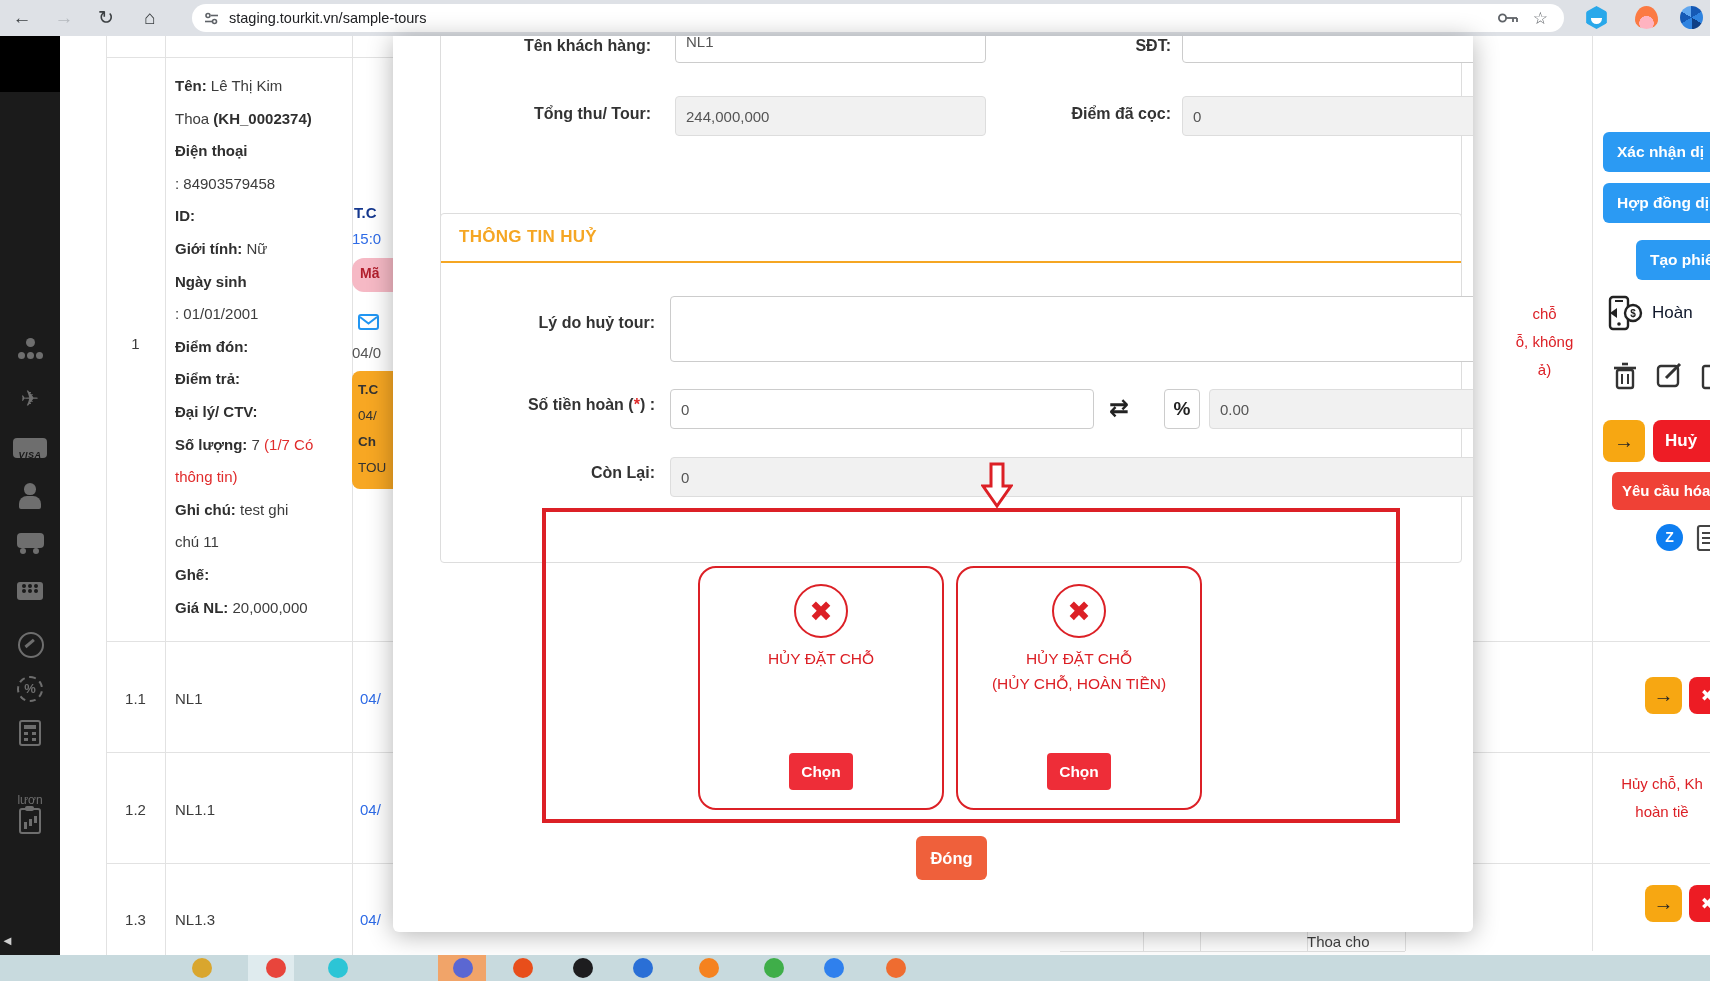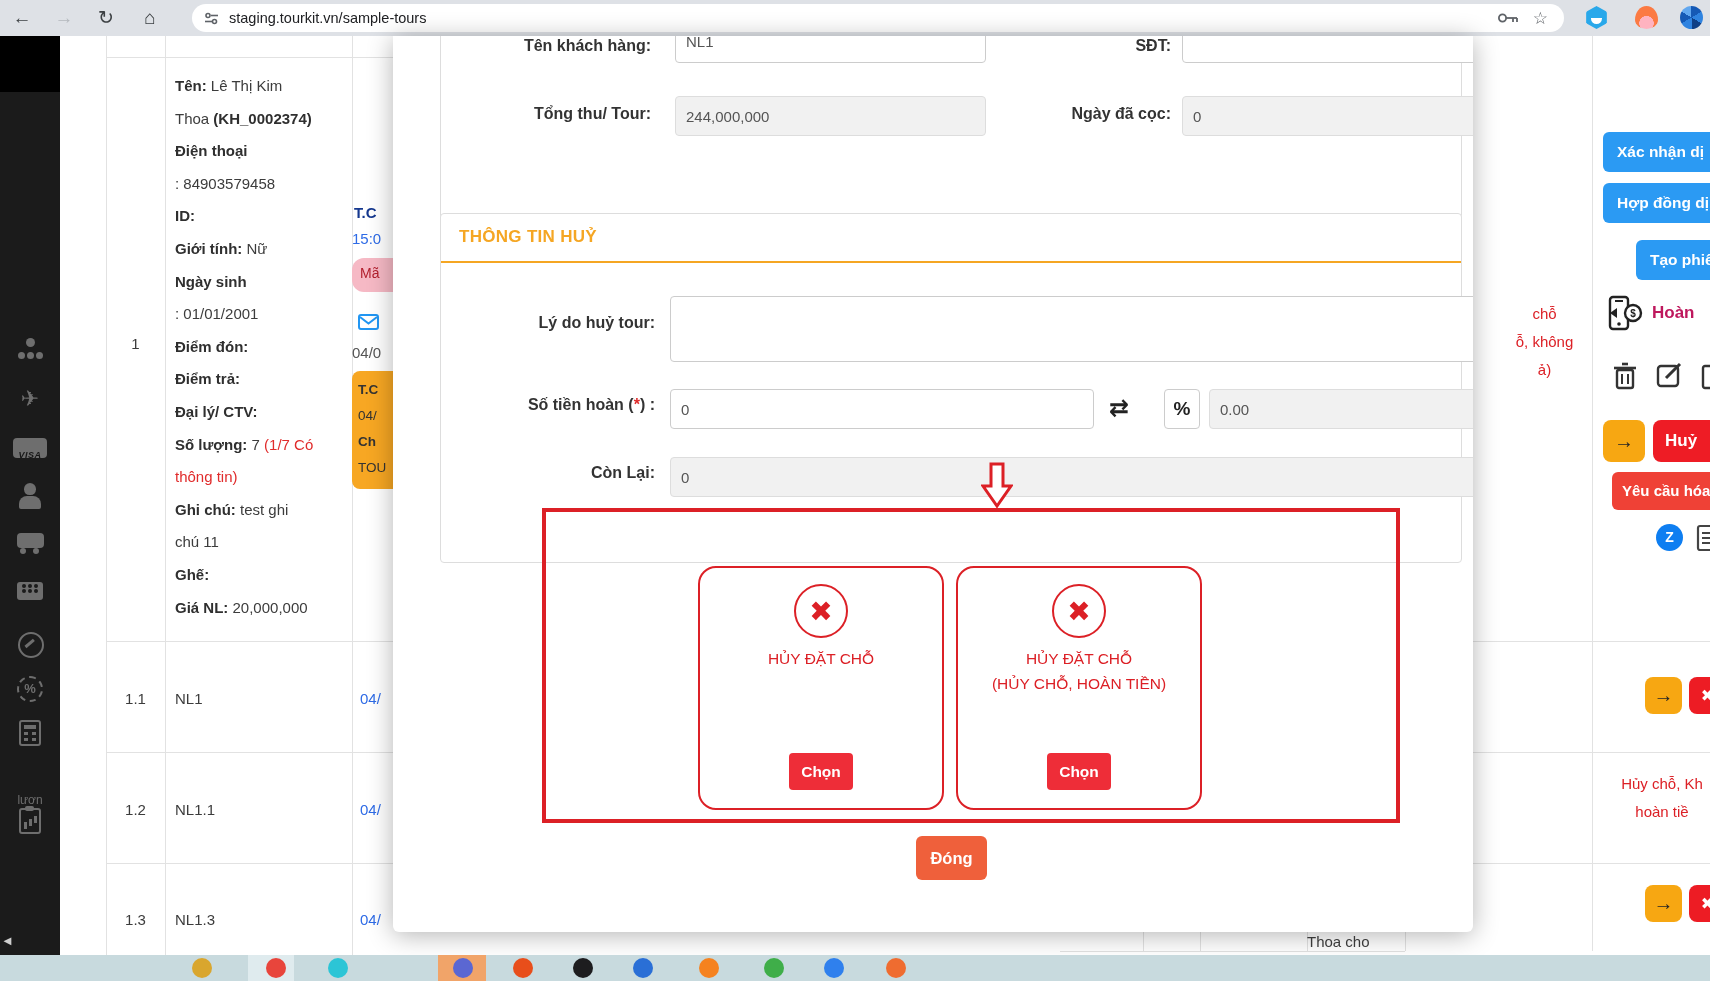--- a/index.html
+++ b/index.html
@@ -56,30 +56,30 @@
   .customer-info { position:absolute; left:175px; top:70px; width:176px; font-size:15px; color:#3c3c3c; }
   .cline { height:32.6px; line-height:32.6px; white-space:nowrap; }
   .seg-b { font-weight:bold; color:#2f2f2f; }
   .seg-n { color:#3c3c3c; }
   .seg-r { color:#e02b2b; }
 
   
   .status-strip { position:absolute; left:352px; top:36px; width:41px; height:896px; overflow:hidden; }
   .st-tc { position:absolute; left:2px; top:168px; font-size:15px; font-weight:bold; color:#15388f; }
   .st-time { position:absolute; left:0px; top:194px; font-size:15px; color:#2e6be6; }
-  .st-pink { position:absolute; left:0px; top:222px; width:52px; height:34px; background:#f6b9c5; border-radius:12px; padding:7px 0 0 8px; font-size:14px; font-weight:normal; color:#b21f2d; }
+  .st-pink { position:absolute; left:0px; top:222px; width:52px; height:34px; background:#f6b9c5; border-radius:12px; padding:7px 0 0 8px; font-size:14px; font-weight:bold; color:#b21f2d; }
   .st-mail { position:absolute; left:6px; top:278px; }
   .st-date { position:absolute; left:0px; top:308px; font-size:15px; color:#555; }
   .st-orange { position:absolute; left:0px; top:335px; width:52px; height:118px; background:#f7a723; border-radius:8px; padding:6px 0 0 6px; font-size:13.5px; color:#333; line-height:26px; }
   .st-orange .b { font-weight:bold; }
 
   
   .frag-red { position:absolute; left:1473px; top:300px; width:119px; text-align:center; font-size:15px; color:#dc2026; line-height:28px;margin-left:12px; }
   .btn-blue { position:absolute; height:40px; background:#2b9af3; border-radius:6px; color:#fff; font-size:15.5px; font-weight:bold; line-height:40px; padding-left:14px; white-space:nowrap; overflow:hidden; cursor:pointer; }
-  .refund-label { position:absolute; left:1652px; top:303px; font-size:17px; font-weight:bold; color:#be185d; white-space:nowrap; }
+  .refund-label { position:absolute; left:1652px; top:303px; font-size:17px; font-weight:normal; color:#0f172a; white-space:nowrap; }
   .row-ico { position:absolute; cursor:pointer; }
   .btn-orange { position:absolute; background:#f7a712; border-radius:8px; display:flex; align-items:center; justify-content:center; cursor:pointer; }
   .btn-orange .arr { font-size:20px; font-weight:bold; color:#262626; }
   .btn-redsq { position:absolute; background:#ed1c24; border-radius:8px; color:#fff; font-size:16px; text-align:center; cursor:pointer; display:flex; align-items:center; justify-content:center; }
   .btn-huy { position:absolute; left:1653px; top:420px; width:70px; height:42px; background:#ee1c25; border-radius:8px; color:#fff; font-size:17px; font-weight:bold; line-height:42px; padding-left:12px; cursor:pointer; }
   .btn-invoice { position:absolute; left:1612px; top:472px; width:112px; height:38px; background:#ef4136; border-radius:6px; color:#fff; font-size:15px; font-weight:bold; line-height:38px; padding-left:10px; white-space:nowrap; overflow:hidden; cursor:pointer; }
   .zalo { position:absolute; left:1656px; top:524px; width:27px; height:27px; border-radius:50%; background:#0e7ef1; color:#fff; font-size:14px; font-weight:bold; text-align:center; line-height:27px; cursor:pointer; }
   .row-note { position:absolute; left:1598px; top:770px; width:128px; text-align:center; font-size:15px; color:#dc2026; line-height:28px; }
   .thoa-cho { position:absolute; left:1307px; top:933px; width:98px; text-align:left; font-size:15px; color:#3f3f3f; }
 
@@ -309,21 +309,21 @@
 
   <div class="modal">
 
     <div class="mcard" style="left:47px;top:-44px;width:1022px;height:234px">
       <div class="mlabel" style="left:20px;top:44px;width:190px">Tên khách hàng:</div>
       <div class="minput" style="left:234px;top:26px;width:311px;height:44px">NL1</div>
       <div class="mlabel" style="left:540px;top:44px;width:190px">SĐT:</div>
       <div class="minput" style="left:741px;top:26px;width:305px;height:44px"></div>
       <div class="mlabel" style="left:20px;top:112px;width:190px">Tổng thu/ Tour:</div>
       <div class="minput ro" style="left:234px;top:103px;width:311px;height:40px">244,000,000</div>
-      <div class="mlabel" style="left:540px;top:112px;width:190px">Ngày đã cọc:</div>
+      <div class="mlabel" style="left:540px;top:112px;width:190px">Điểm đã cọc:</div>
       <div class="minput ro" style="left:741px;top:103px;width:305px;height:40px">0</div>
     </div>
 
     <div class="mcard" style="left:47px;top:177px;width:1022px;height:350px">
       <div class="card-header">
         <span class="card-title">THÔNG TIN HUỶ</span>
       </div>
       <div class="mlabel" style="left:0;top:100px;width:214px">Lý do huỷ tour:</div>
       <div class="mtextarea" style="left:229px;top:82px;width:820px;height:66px"></div>
       <div class="mlabel" style="left:0;top:182px;width:214px"><span>Số tiền hoàn (</span><span class="star-red">*</span><span>) :</span></div>

